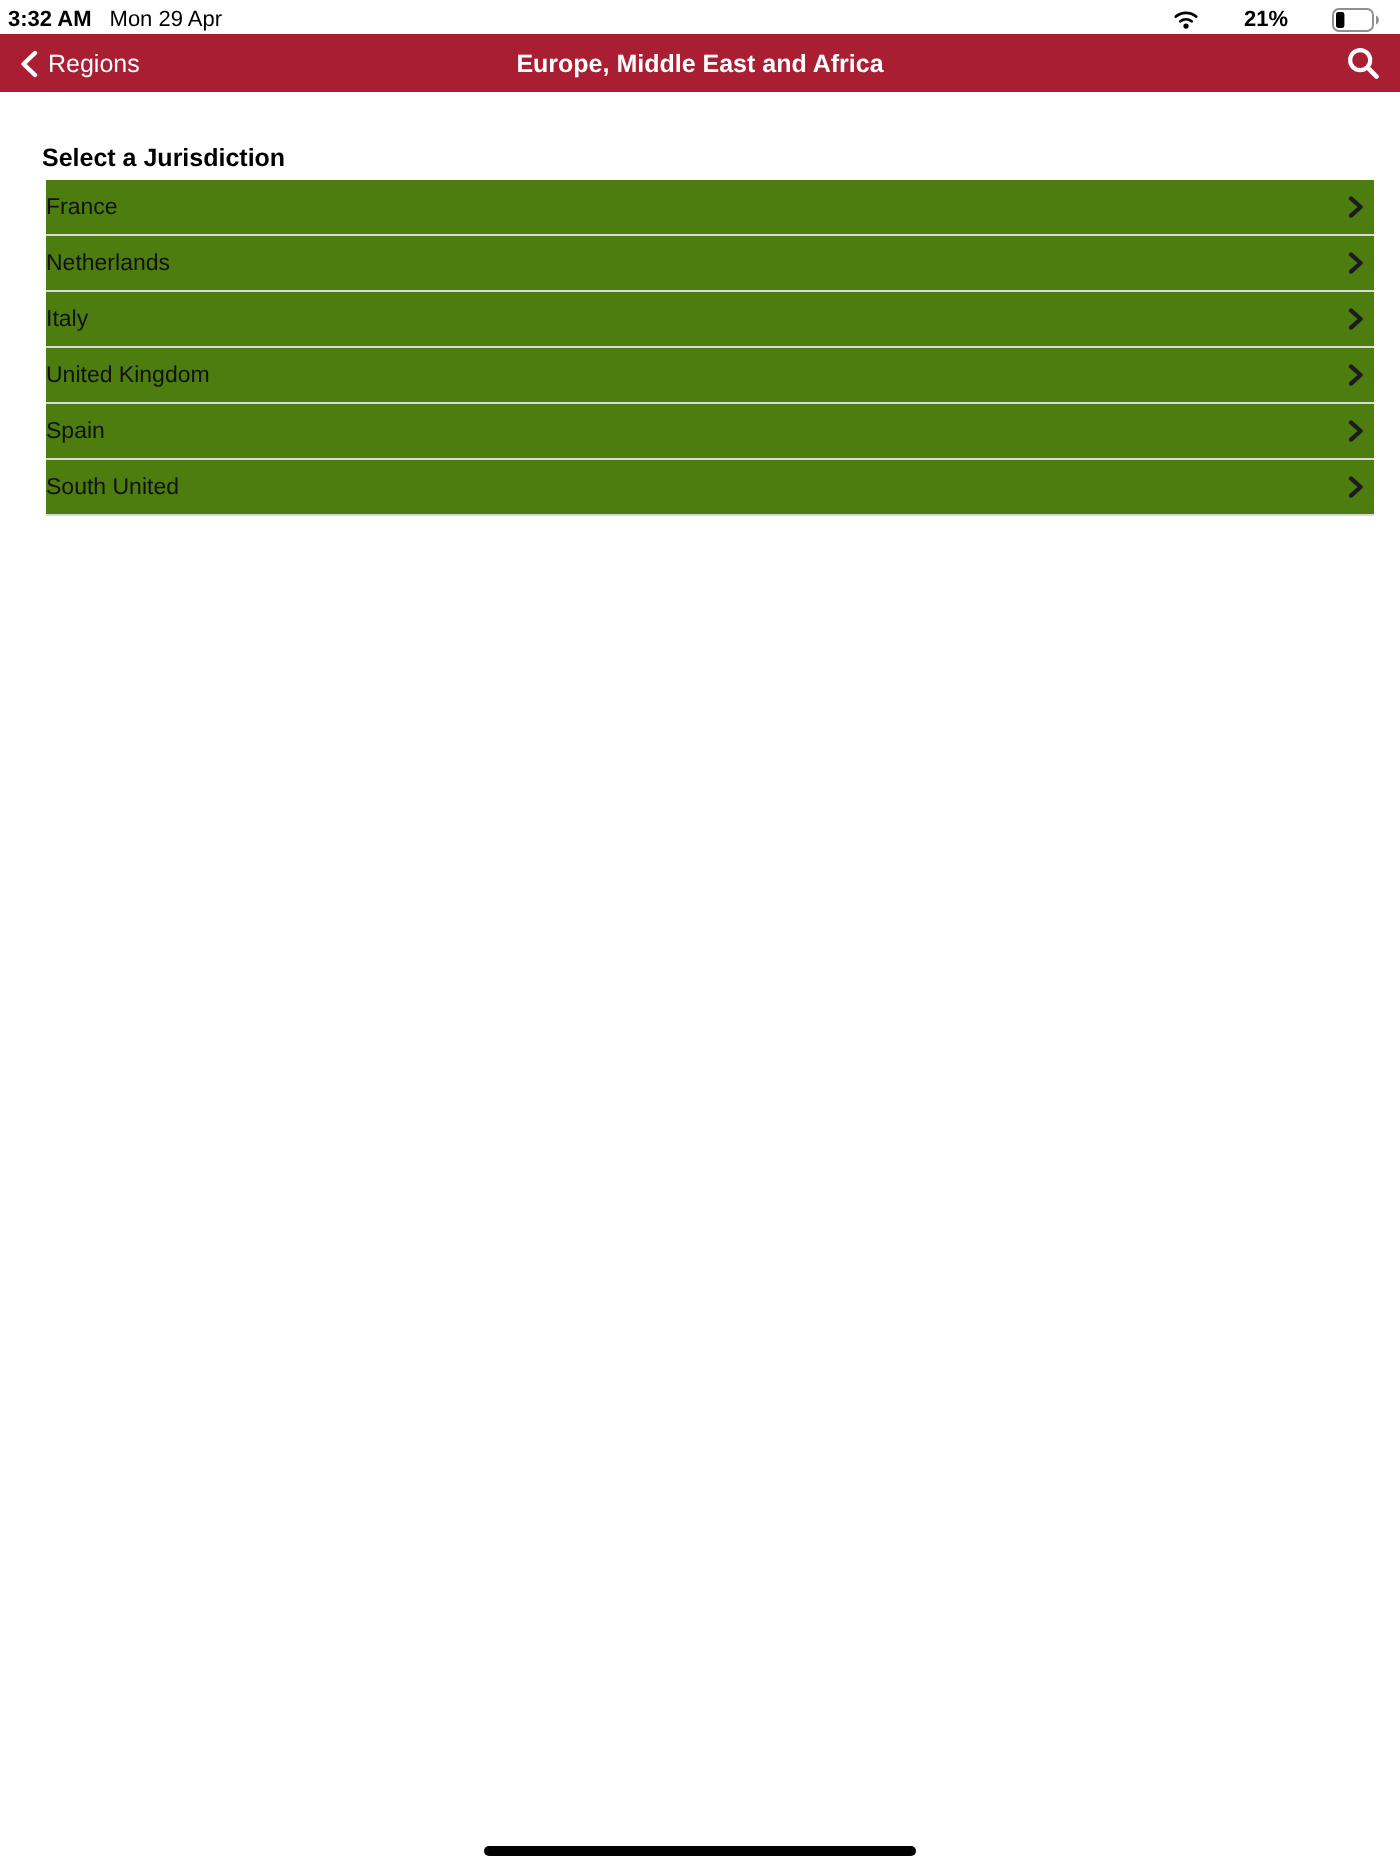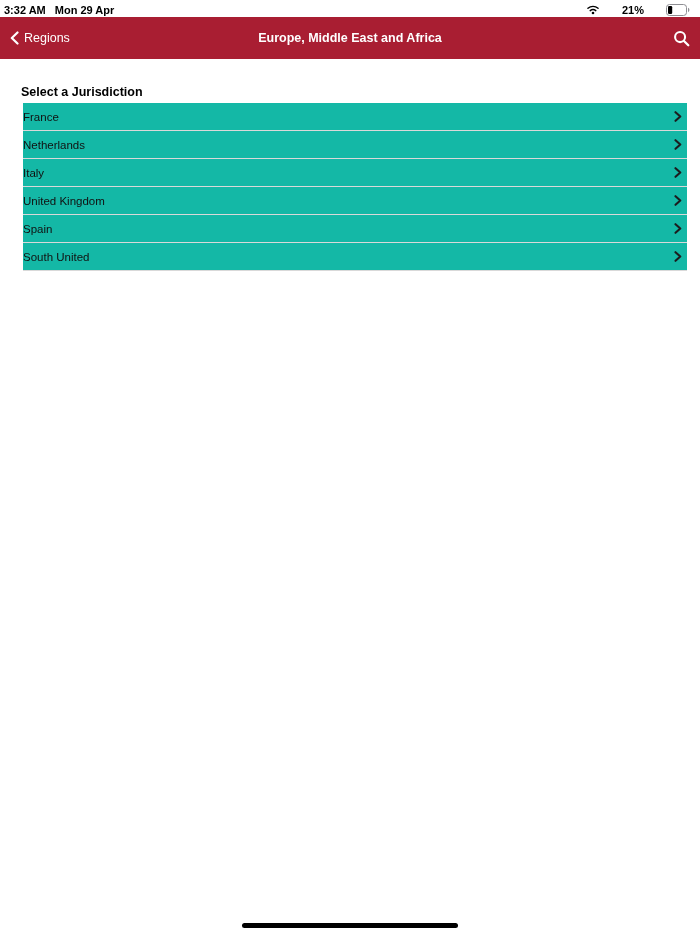--- a/index.html
+++ b/index.html
@@ -26,28 +26,28 @@
     height: 17px;
     display: flex;
     align-items: center;
     justify-content: space-between;
     padding: 2px 10px 0 4px;
     font-size: 11px;
     color: #000;
   }
   .status-left { display: flex; gap: 9px; align-items: center; }
   .status-time { font-weight: 700; }
-  .status-date { font-weight: 700; }
+  .status-date { font-weight: 400; }
   .status-right { display: flex; gap: 22px; align-items: center; }
   .status-battery-pct { font-weight: 600; }
   .icon { display: inline-flex; align-items: center; justify-content: center; line-height: 0; }
 
   
   .nav-bar {
-    height: 42px;
+    height: 29px;
     display: flex;
     align-items: center;
     position: relative;
     padding: 0 10px;
     flex: none;
   }
   .nav-back {
     display: flex;
     align-items: center;
     gap: 5px;
@@ -81,21 +81,21 @@
   }
   .jurisdiction-list { margin-left: 10px; }
   .row {
     height: 28px;
     display: flex;
     align-items: center;
     justify-content: space-between;
     border-bottom: 1px solid #d9d9d9;
     padding-right: 5px;
     cursor: pointer;
-    background: #14b8a6;
+    background: #4d7c0f;
   }
   .row-label {
     font-size: 11.5px;
     color: #111;
   }
   .chev { line-height: 0; }
 
   
   .home-indicator {
     position: absolute;

